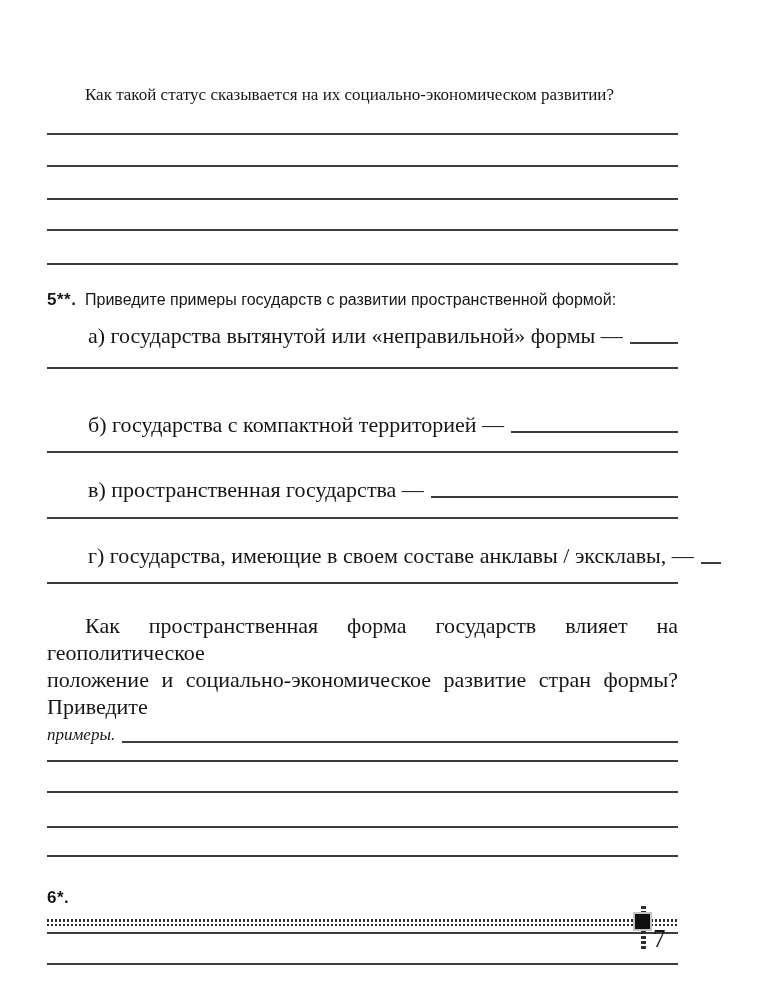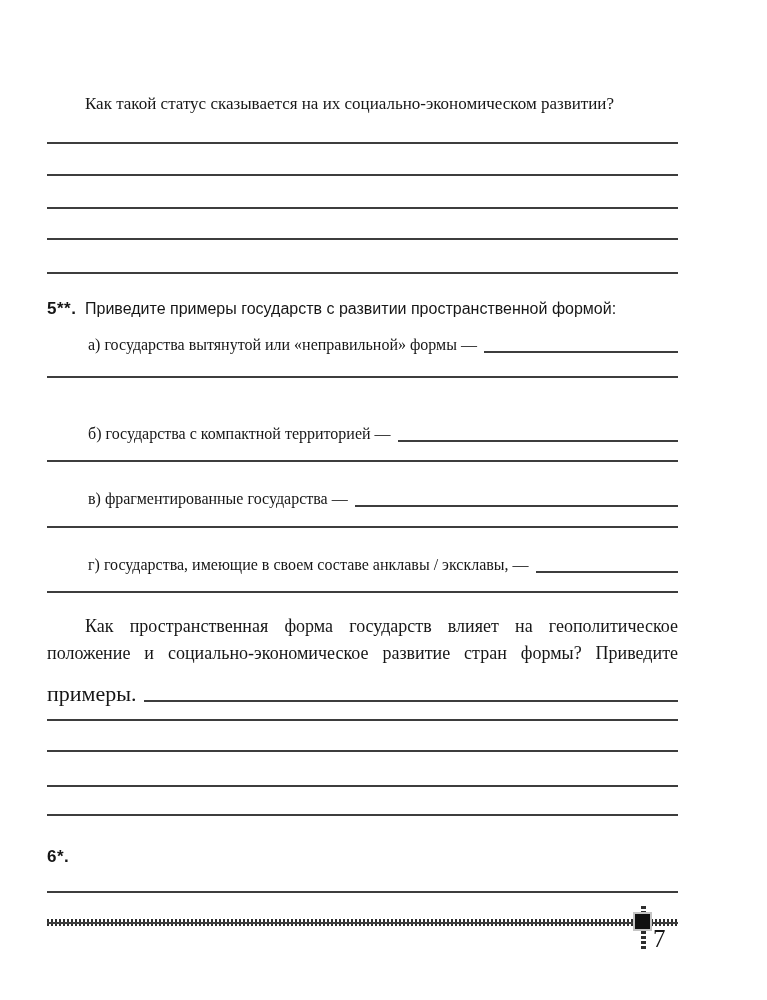--- a/index.html
+++ b/index.html
@@ -5,21 +5,21 @@
   * { box-sizing: border-box; margin: 0; padding: 0; }
   html, body { background: #ffffff; }
   body {
     width: 767px; height: 1000px;
     font-family: "Liberation Serif", serif;
     color: #161616;
     position: relative;
     overflow: hidden;
   }
   .page { position: relative; width: 767px; height: 1000px; background: #fff; }
-  .content { position: absolute; left: 47px; top: 16px; width: 631px; }
+  .content { position: absolute; left: 47px; top: 7px; width: 631px; }
 
   
   .intro-question {
     margin-top: 76px;
     font-size: 17px; line-height: 24px;
     text-indent: 38px;
     white-space: nowrap;
   }
 
   
@@ -40,43 +40,44 @@
     flex: 0 0 38px;
     font-weight: bold; font-size: 17px;
     letter-spacing: 0.5px;
   }
   .task-title div { white-space: nowrap; }
 
   
   .subitem {
     display: flex;
     margin-left: 41px;
-    font-size: 16px; line-height: 22px;
+    font-size: 22px; line-height: 22px;
     white-space: nowrap;
     justify-content: space-between;
   }
   .mt14 { margin-top: 14px; } .mt28 { margin-top: 45px; } .mt26 { margin-top: 26px; }
   .fill {
     flex: 1 1 auto;
     border-bottom: 2px solid #3d3d3d;
     margin-left: 7px; margin-bottom: 3px;
     min-width: 20px;
   }
   .sub-line { border-bottom: 2px solid #3d3d3d; }
   .sl22 { height: 22px; } .sl17 { height: 17px; } .sl18 { height: 18px; }
 
   
-  .followup { margin-top: 20px; font-size: 18px; line-height: 27px; }
+  .followup { margin-top: 28px; font-size: 22px; line-height: 27px; }
   .followup .jline { text-align: justify; text-align-last: justify; white-space: normal; }
   .followup .jline.indent { text-indent: 38px; }
   .followup-row {
     display: flex;
-    margin-top: 16px;
-    font-size: 22px; line-height: 22px;
+    margin-top: 4px;
+    font-size: 17px; line-height: 22px;
     white-space: nowrap;
+    font-style: italic;
   }
 
   
   .footer { position: absolute; left: 47px; top: 905px; width: 631px; height: 70px; }
   .dotted-rule {
     position: absolute; left: 0; right: 0; top: 14px; height: 7px;
     display: flex; flex-direction: column; justify-content: space-between;
   }
   .dotted-rule .row {
     height: 2.5px;
@@ -123,21 +124,21 @@
     </div>
     <div class="sub-line sl22"></div>
 
     <div class="subitem mt28">
       <span>б) государства с компактной территорией —</span>
       <span class="fill"></span>
     </div>
     <div class="sub-line sl17"></div>
 
     <div class="subitem mt26">
-      <span>в) фрагментированные государства —</span>
+      <span>в) пространственная государства —</span>
       <span class="fill"></span>
     </div>
     <div class="sub-line sl18"></div>
 
     <div class="subitem mt26">
       <span>г) государства, имеющие в своем составе анклавы / эксклавы, —</span>
       <span class="fill"></span>
     </div>
     <div class="sub-line sl17"></div>
 

